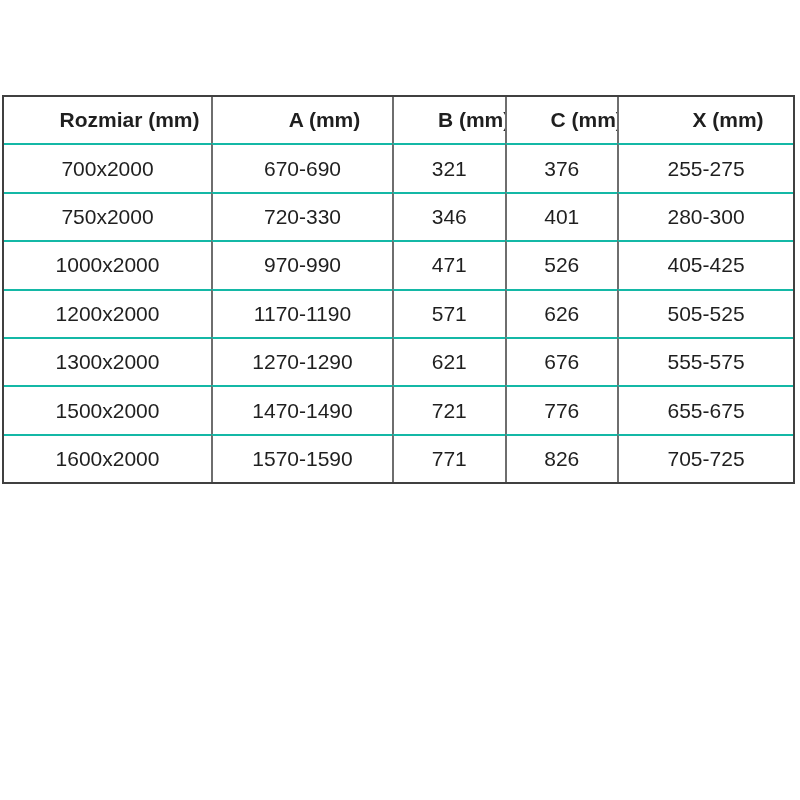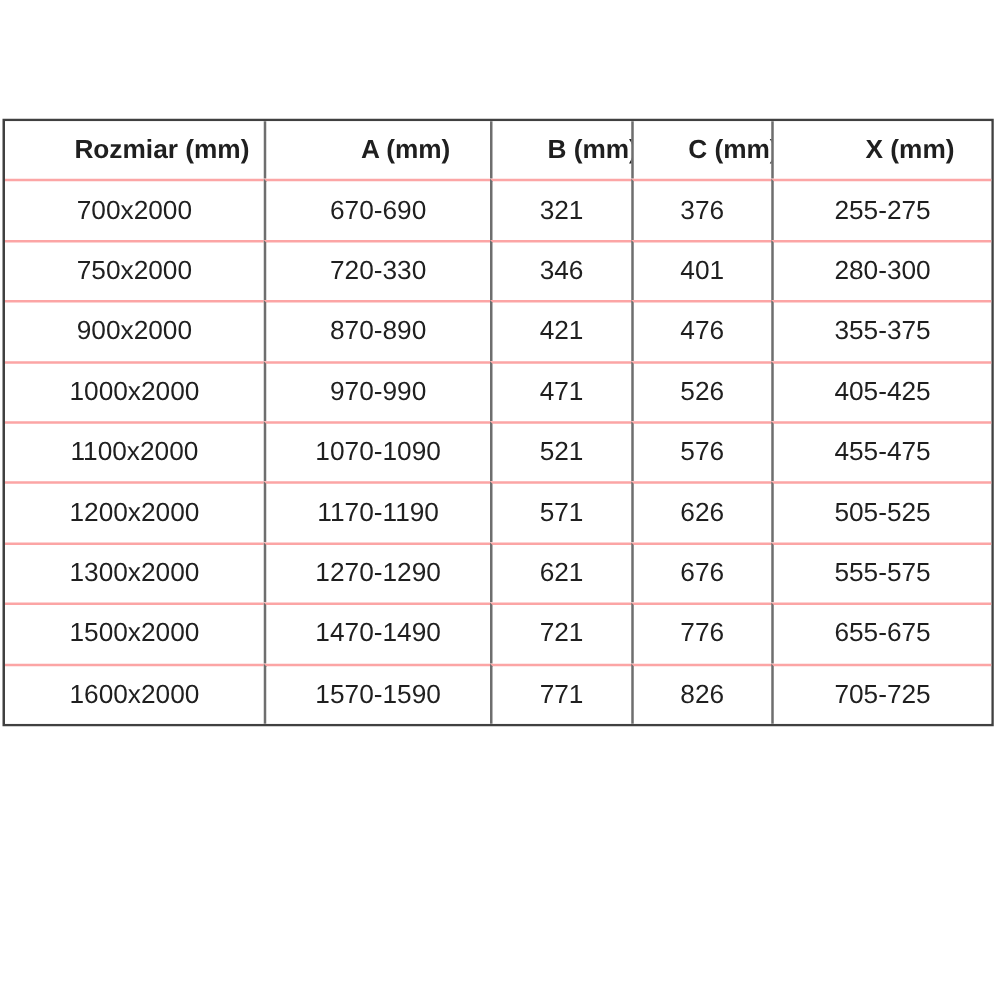--- a/index.html
+++ b/index.html
@@ -39,21 +39,21 @@
     font-weight: bold;
     padding-left: 44px;
   }
   
   .dim-table th:not(:first-child),
   .dim-table td:not(:first-child) {
     border-left: 2px solid #6e6e6e;
   }
   
   .dim-table tbody tr td {
-    border-top: 2px solid #fca5a5;
+    border-top: 2px solid #14b8a6;
   }
   .col-size { width: 206px; }
   .col-a    { width: 180px; }
   .col-b    { width: 112px; }
   .col-c    { width: 112px; }
   .col-x    { width: 175px; }
 </style>
 </head>
 <body>
 
@@ -84,39 +84,25 @@
         <td>255-275</td>
       </tr>
       <tr>
         <td>750x2000</td>
         <td>720-330</td>
         <td>346</td>
         <td>401</td>
         <td>280-300</td>
       </tr>
       <tr>
-        <td>900x2000</td>
-        <td>870-890</td>
-        <td>421</td>
-        <td>476</td>
-        <td>355-375</td>
-      </tr>
-      <tr>
         <td>1000x2000</td>
         <td>970-990</td>
         <td>471</td>
         <td>526</td>
         <td>405-425</td>
-      </tr>
-      <tr>
-        <td>1100x2000</td>
-        <td>1070-1090</td>
-        <td>521</td>
-        <td>576</td>
-        <td>455-475</td>
       </tr>
       <tr>
         <td>1200x2000</td>
         <td>1170-1190</td>
         <td>571</td>
         <td>626</td>
         <td>505-525</td>
       </tr>
       <tr>
         <td>1300x2000</td>

